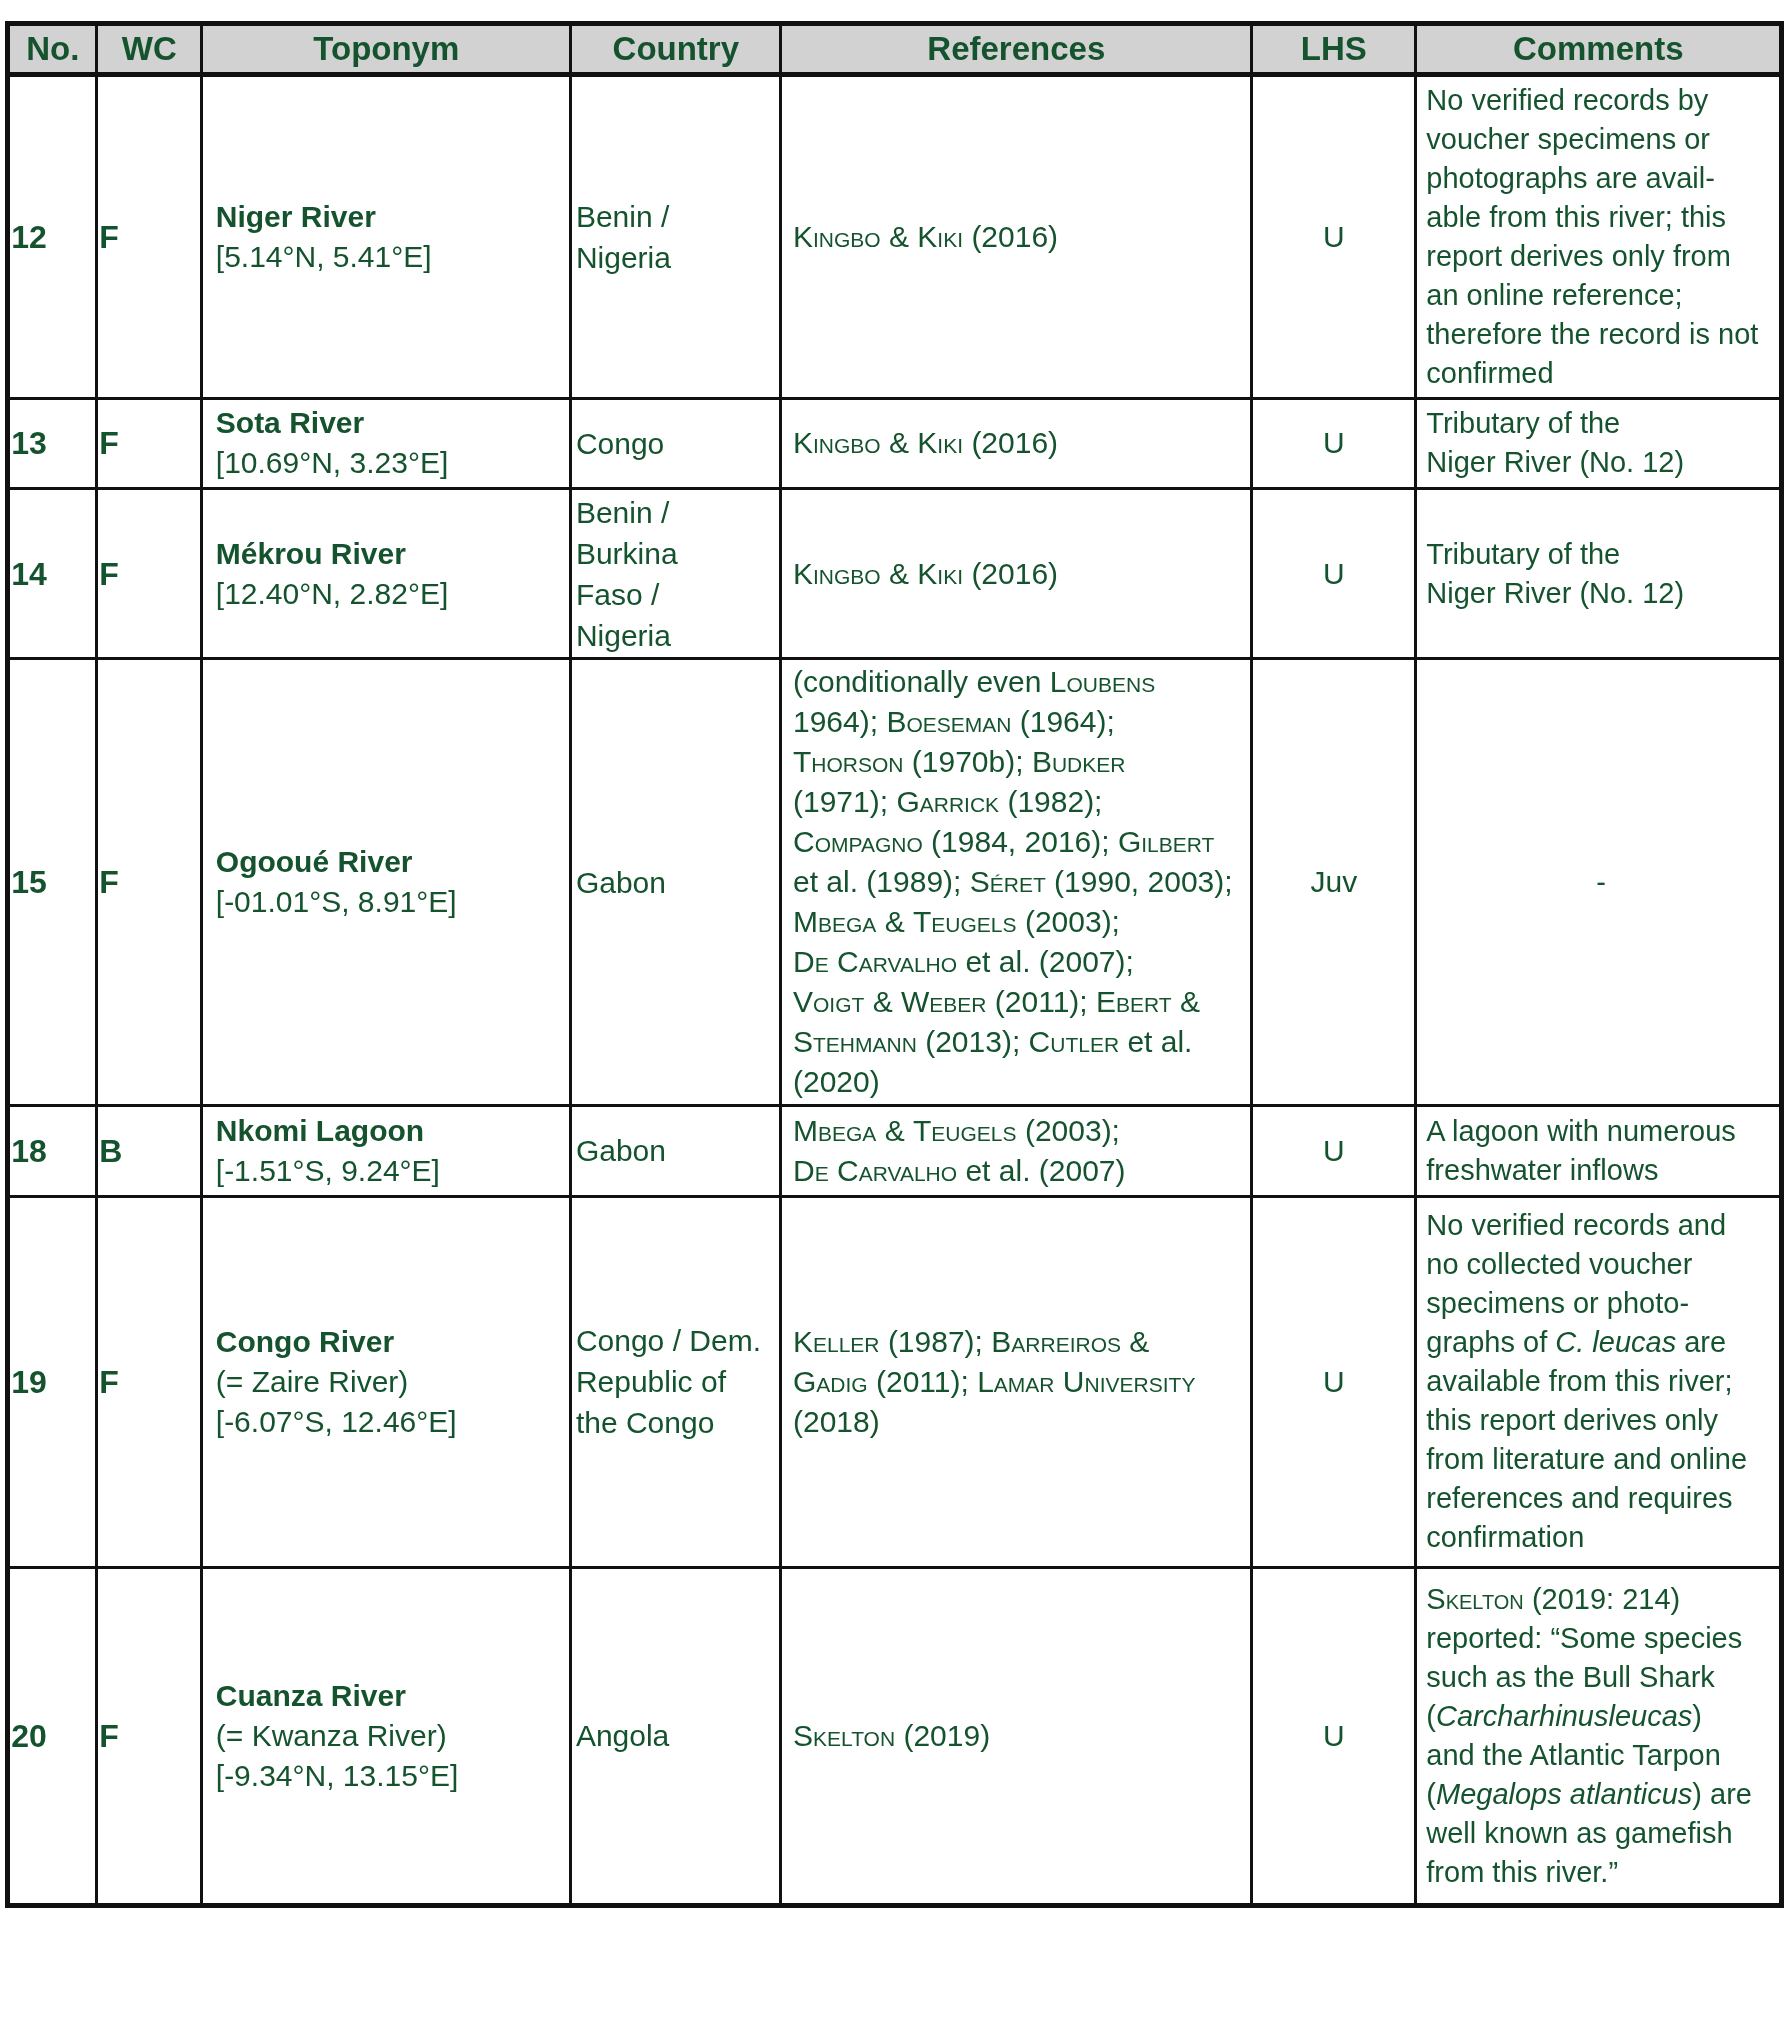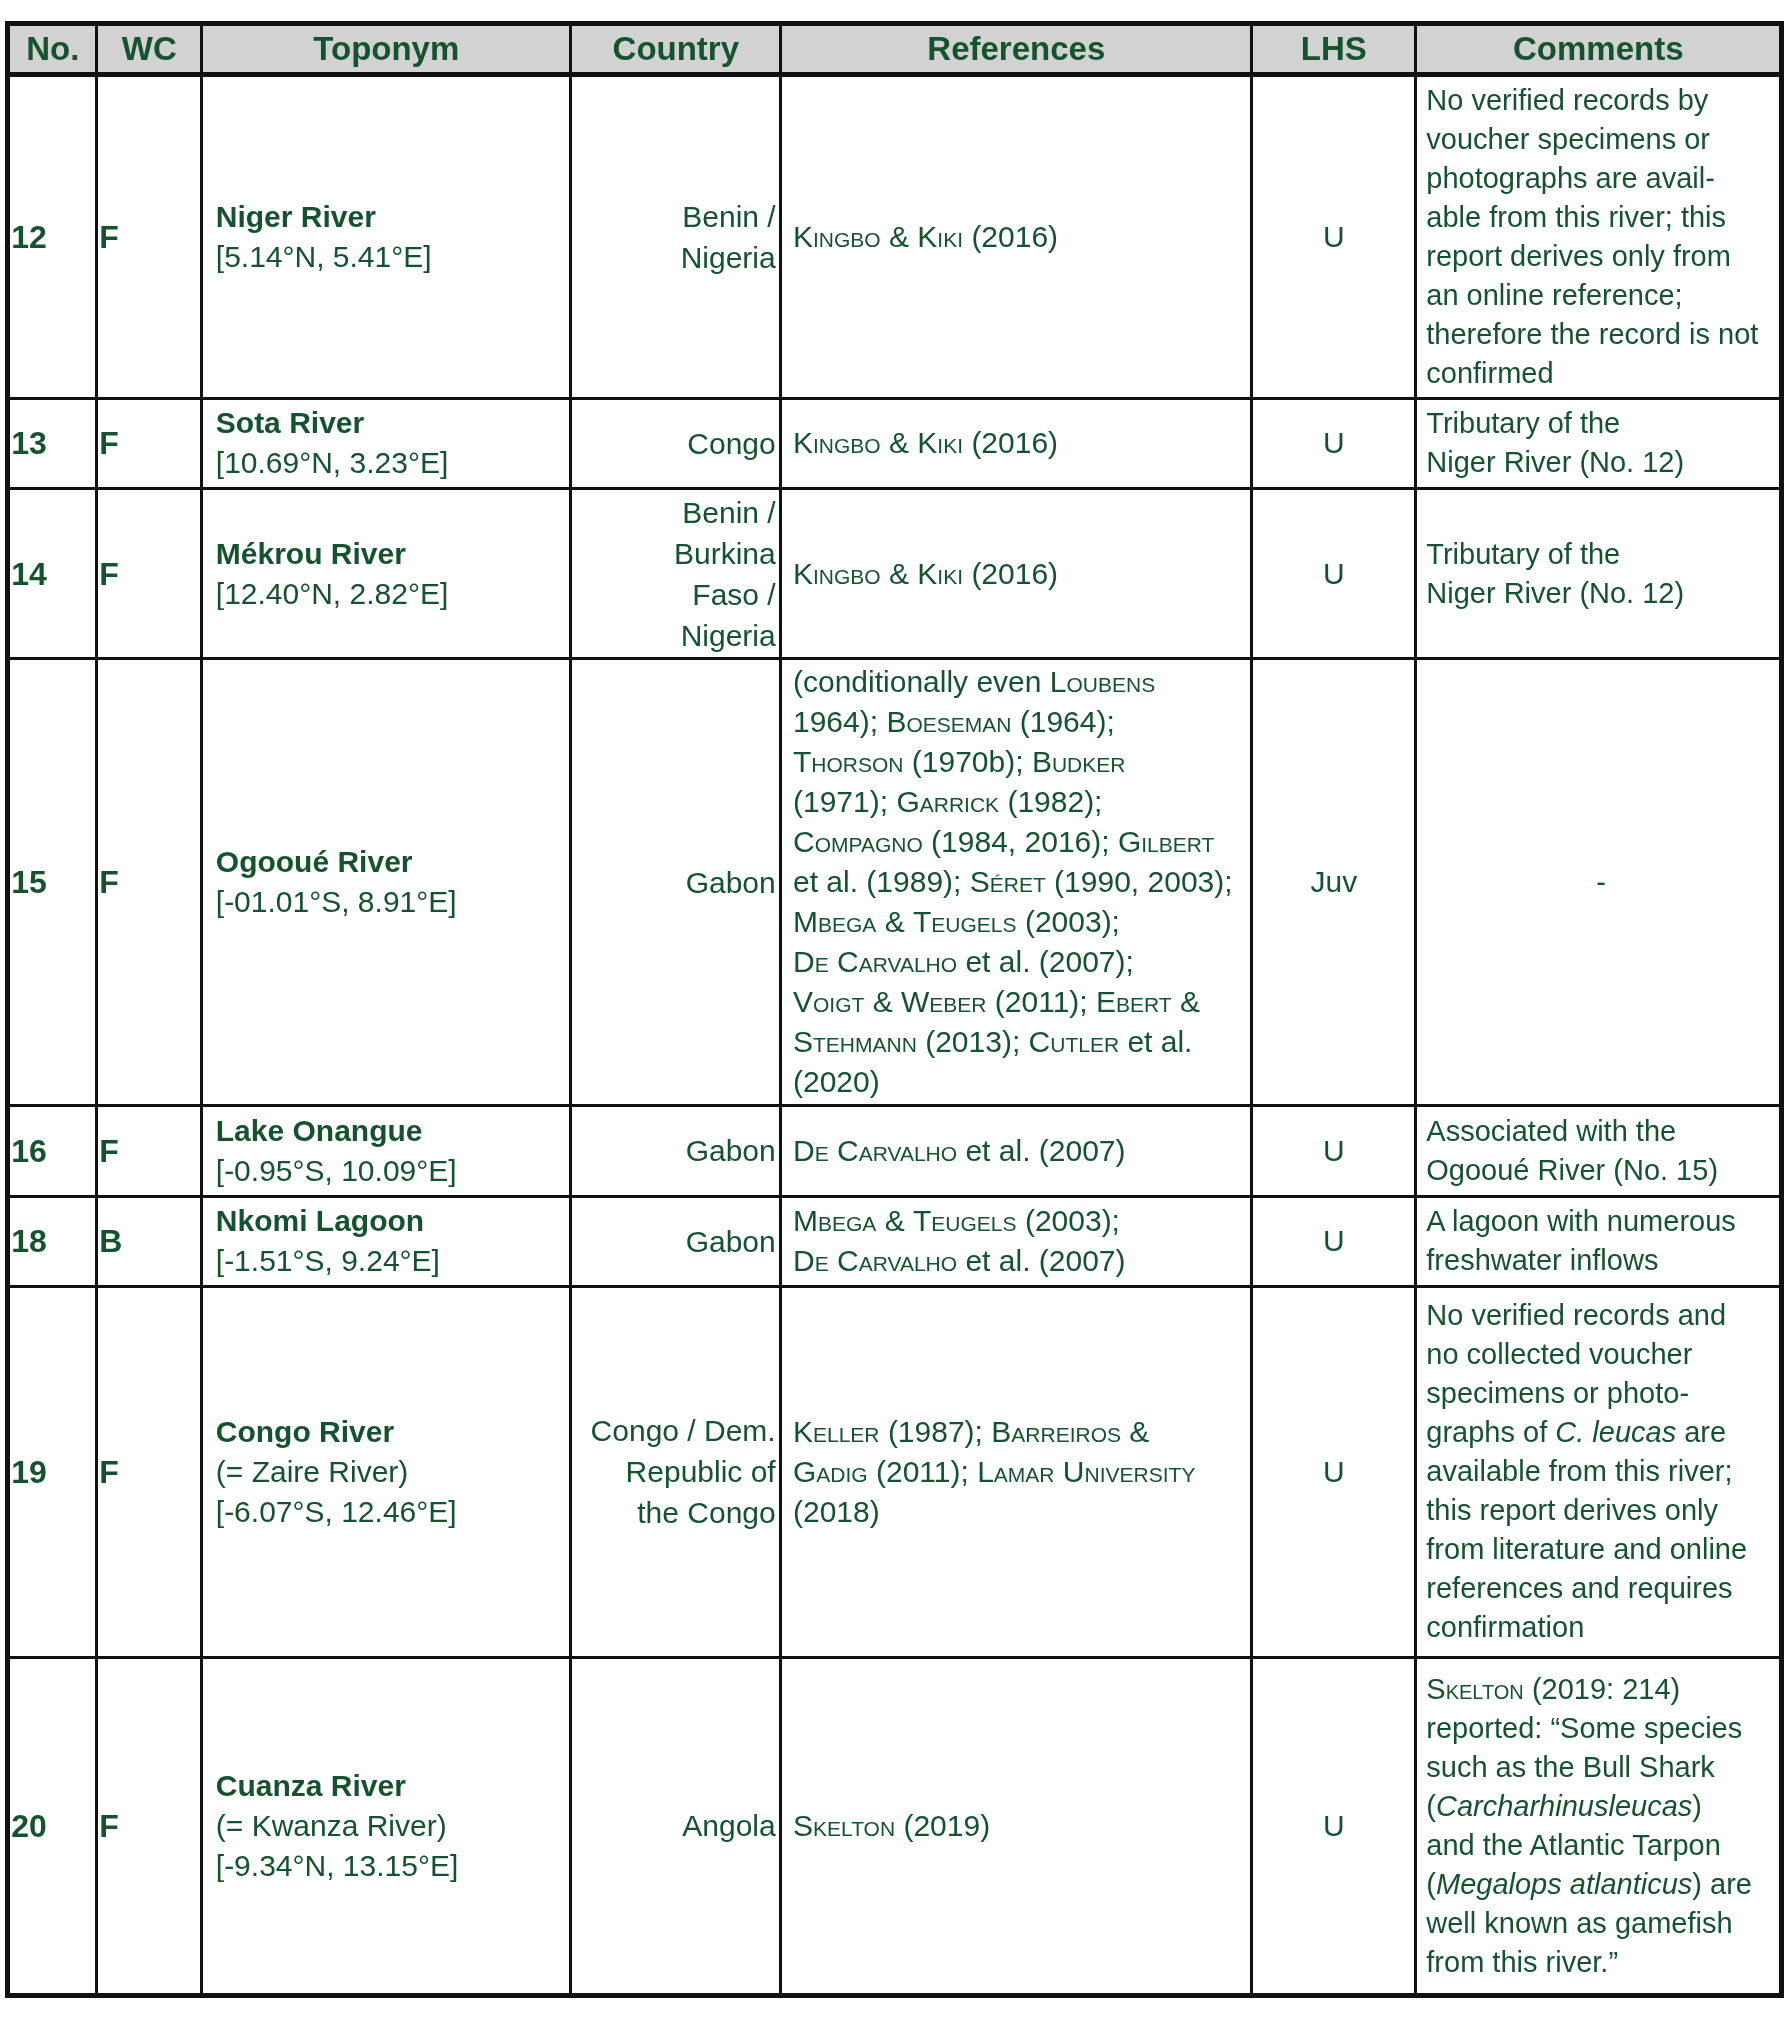--- a/index.html
+++ b/index.html
@@ -35,21 +35,21 @@
     padding: 0;
   }
   td { font-size: 30px; line-height: 40px; }
   .c-no, .c-wc {
     font-weight: bold;
     font-size: 32px;
   }
   .c-top { text-align: left; padding: 3.6px 5.3px 3.6px 12.5px; white-space: nowrap; }
   .topo-name { font-weight: bold; }
   .topo-sub  { font-weight: normal; }
-  .c-country { text-align: right; padding: 1.8px 3.6px; line-height: 41px; white-space: nowrap; }
+  .c-country { text-align: left; padding: 1.8px 3.6px; line-height: 41px; white-space: nowrap; }
   .c-refs { text-align: left; padding: 1.8px 5.3px 1.8px 10.7px; line-height: 40px; white-space: nowrap; }
   .c-lhs  { text-align: center; }
   .c-com  { text-align: left; padding: 3.6px 3.6px 3.6px 9px; font-size: 29px; line-height: 39px; white-space: nowrap; }
   .c-com.center { text-align: center; }
   .sc { font-variant: small-caps; }
 </style>
 </head>
 <body>
 
 <div class="page">
@@ -116,32 +116,20 @@
       <td class="c-wc">F</td>
       <td class="c-top">
         <div class="topo-name">Ogooué River</div>
         <div class="topo-sub">[-01.01°S, 8.91°E]</div>
       </td>
       <td class="c-country">Gabon</td>
       <td class="c-refs">(conditionally even <span class="sc">Loubens</span><br>1964); <span class="sc">Boeseman</span> (1964);<br><span class="sc">Thorson</span> (1970b); <span class="sc">Budker</span><br>(1971); <span class="sc">Garrick</span> (1982);<br><span class="sc">Compagno</span> (1984, 2016); <span class="sc">Gilbert</span><br>et al. (1989); <span class="sc">Séret</span> (1990, 2003);<br><span class="sc">Mbega</span> &amp; <span class="sc">Teugels</span> (2003);<br><span class="sc">De Carvalho</span> et al. (2007);<br><span class="sc">Voigt</span> &amp; <span class="sc">Weber</span> (2011); <span class="sc">Ebert</span> &amp;<br><span class="sc">Stehmann</span> (2013); <span class="sc">Cutler</span> et al.<br>(2020)</td>
       <td class="c-lhs">Juv</td>
       <td class="c-com center">-</td>
     </tr>
-        <tr style="height: 80px;">
-      <td class="c-no">16</td>
-      <td class="c-wc">F</td>
-      <td class="c-top">
-        <div class="topo-name">Lake Onangue</div>
-        <div class="topo-sub">[-0.95°S, 10.09°E]</div>
-      </td>
-      <td class="c-country">Gabon</td>
-      <td class="c-refs"><span class="sc">De Carvalho</span> et al. (2007)</td>
-      <td class="c-lhs">U</td>
-      <td class="c-com">Associated with the<br>Ogooué River (No. 15)</td>
-    </tr>
         <tr style="height: 82px;">
       <td class="c-no">18</td>
       <td class="c-wc">B</td>
       <td class="c-top">
         <div class="topo-name">Nkomi Lagoon</div>
         <div class="topo-sub">[-1.51°S, 9.24°E]</div>
       </td>
       <td class="c-country">Gabon</td>
       <td class="c-refs"><span class="sc">Mbega</span> &amp; <span class="sc">Teugels</span> (2003);<br><span class="sc">De Carvalho</span> et al. (2007)</td>
       <td class="c-lhs">U</td>

